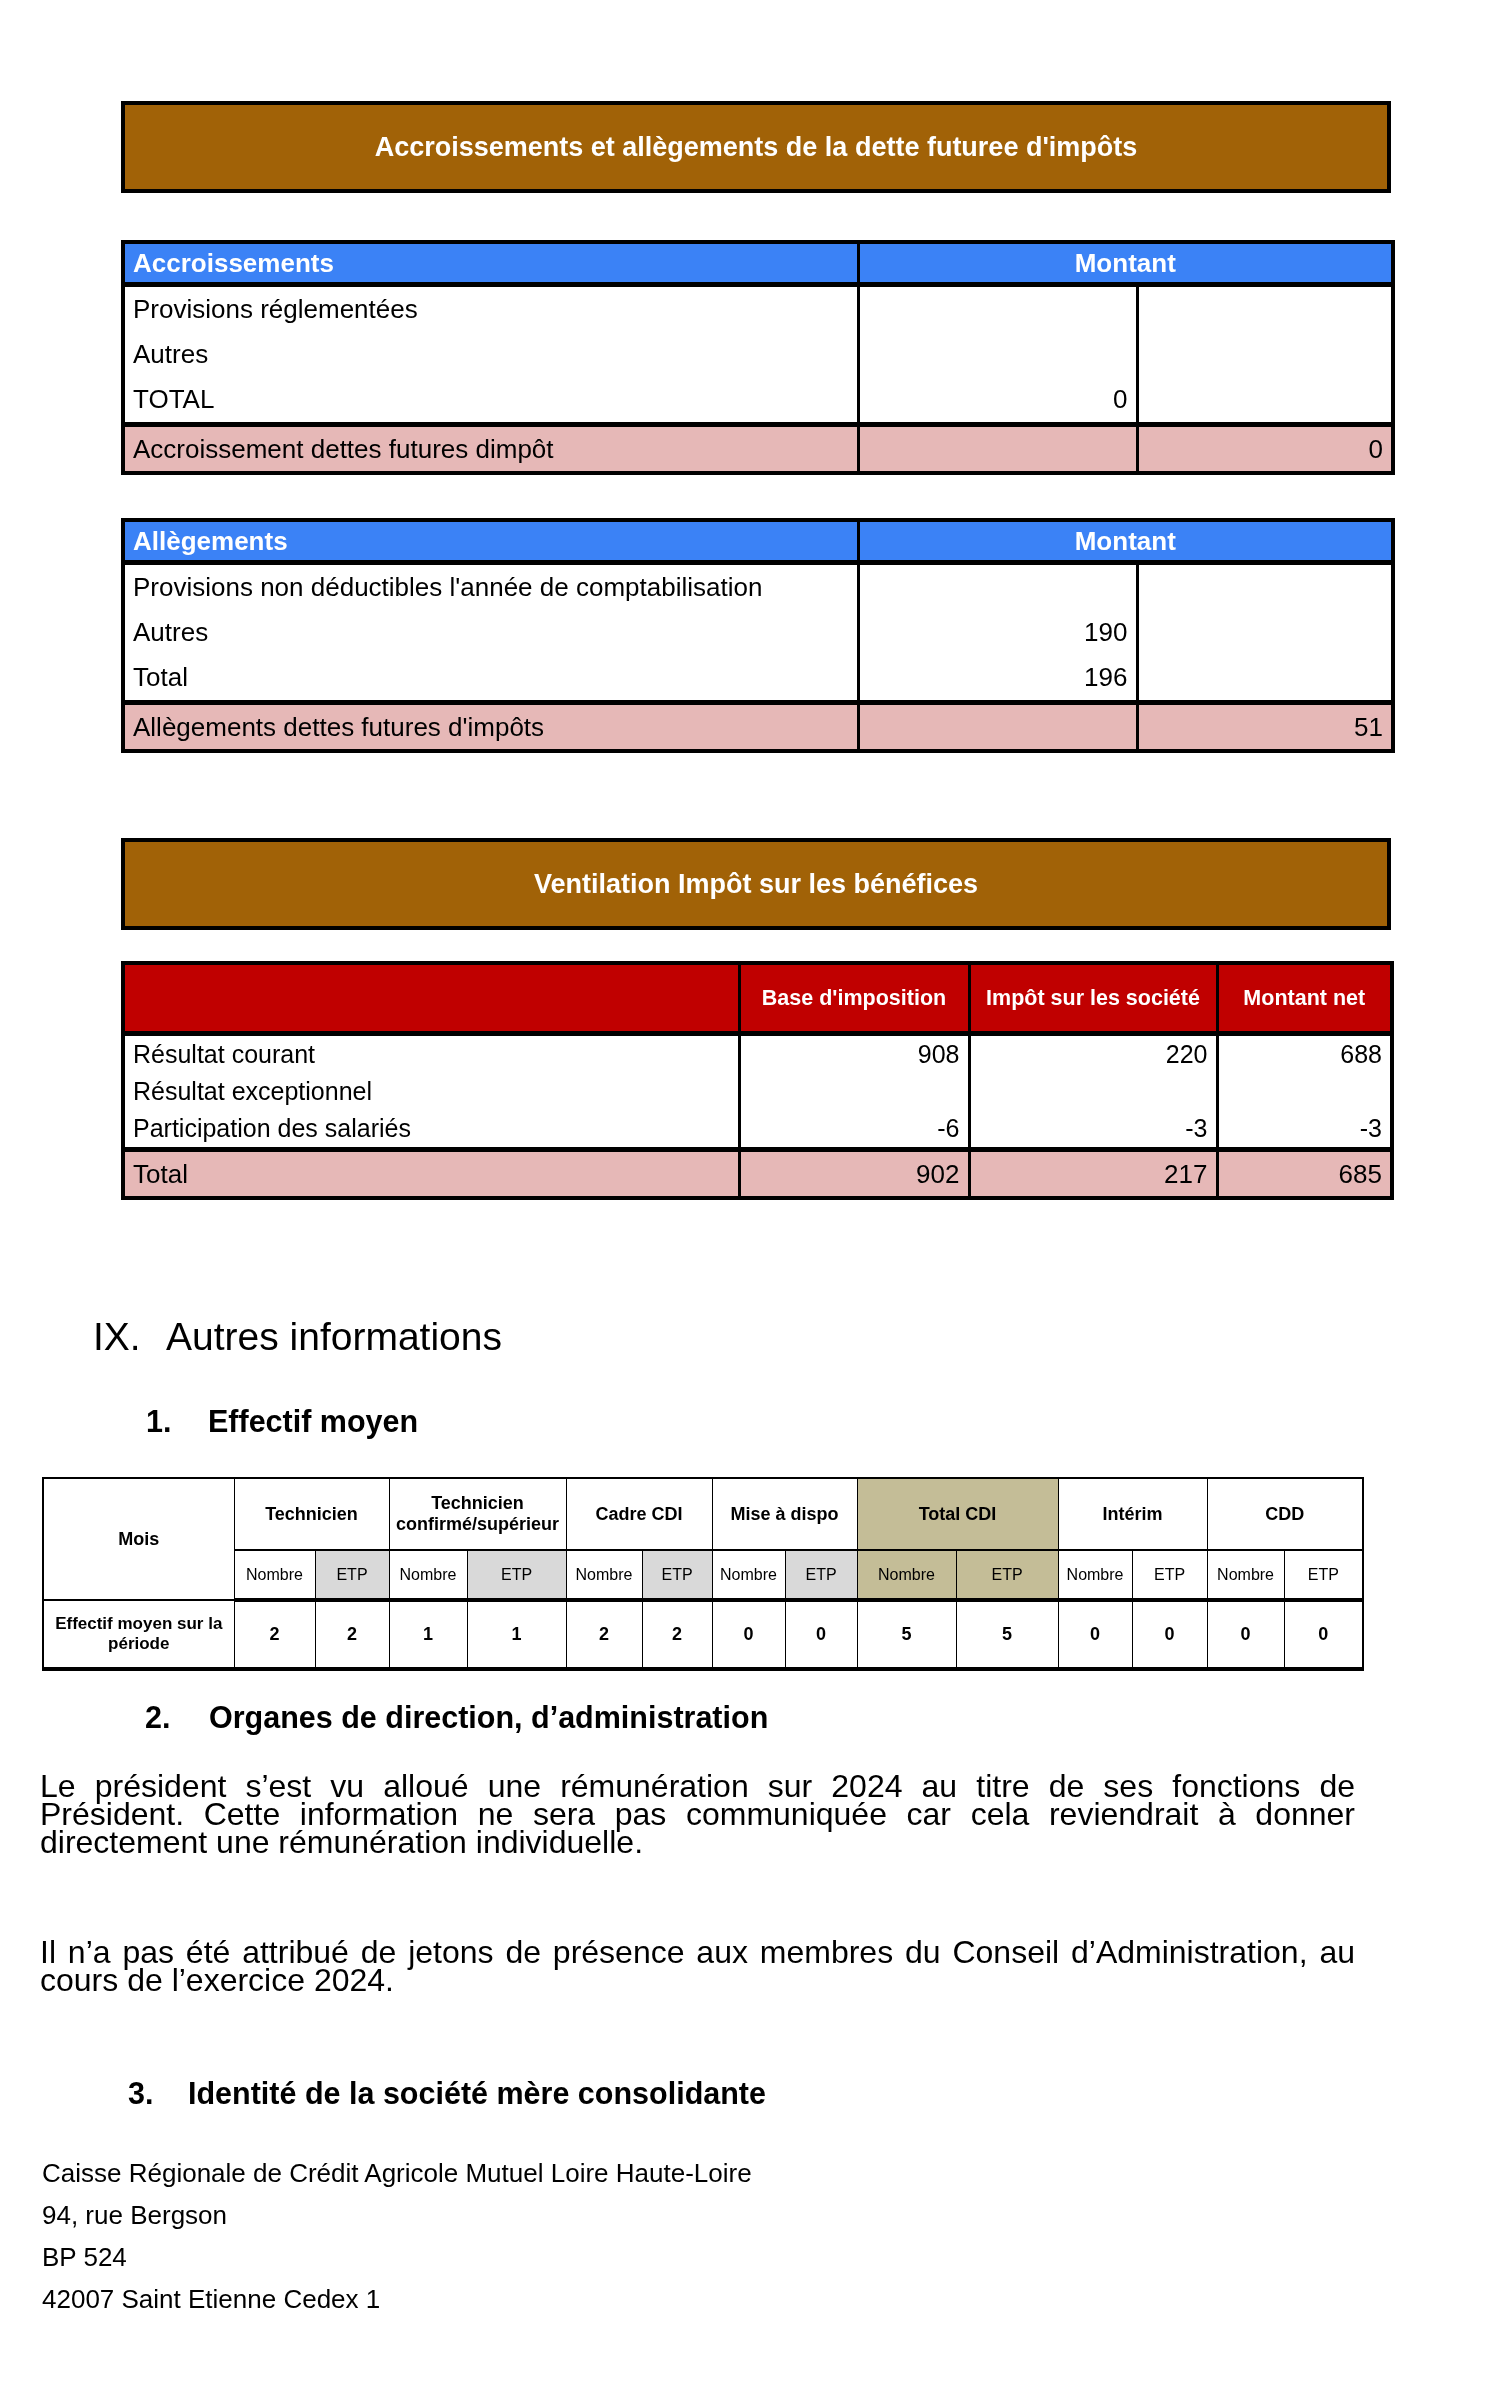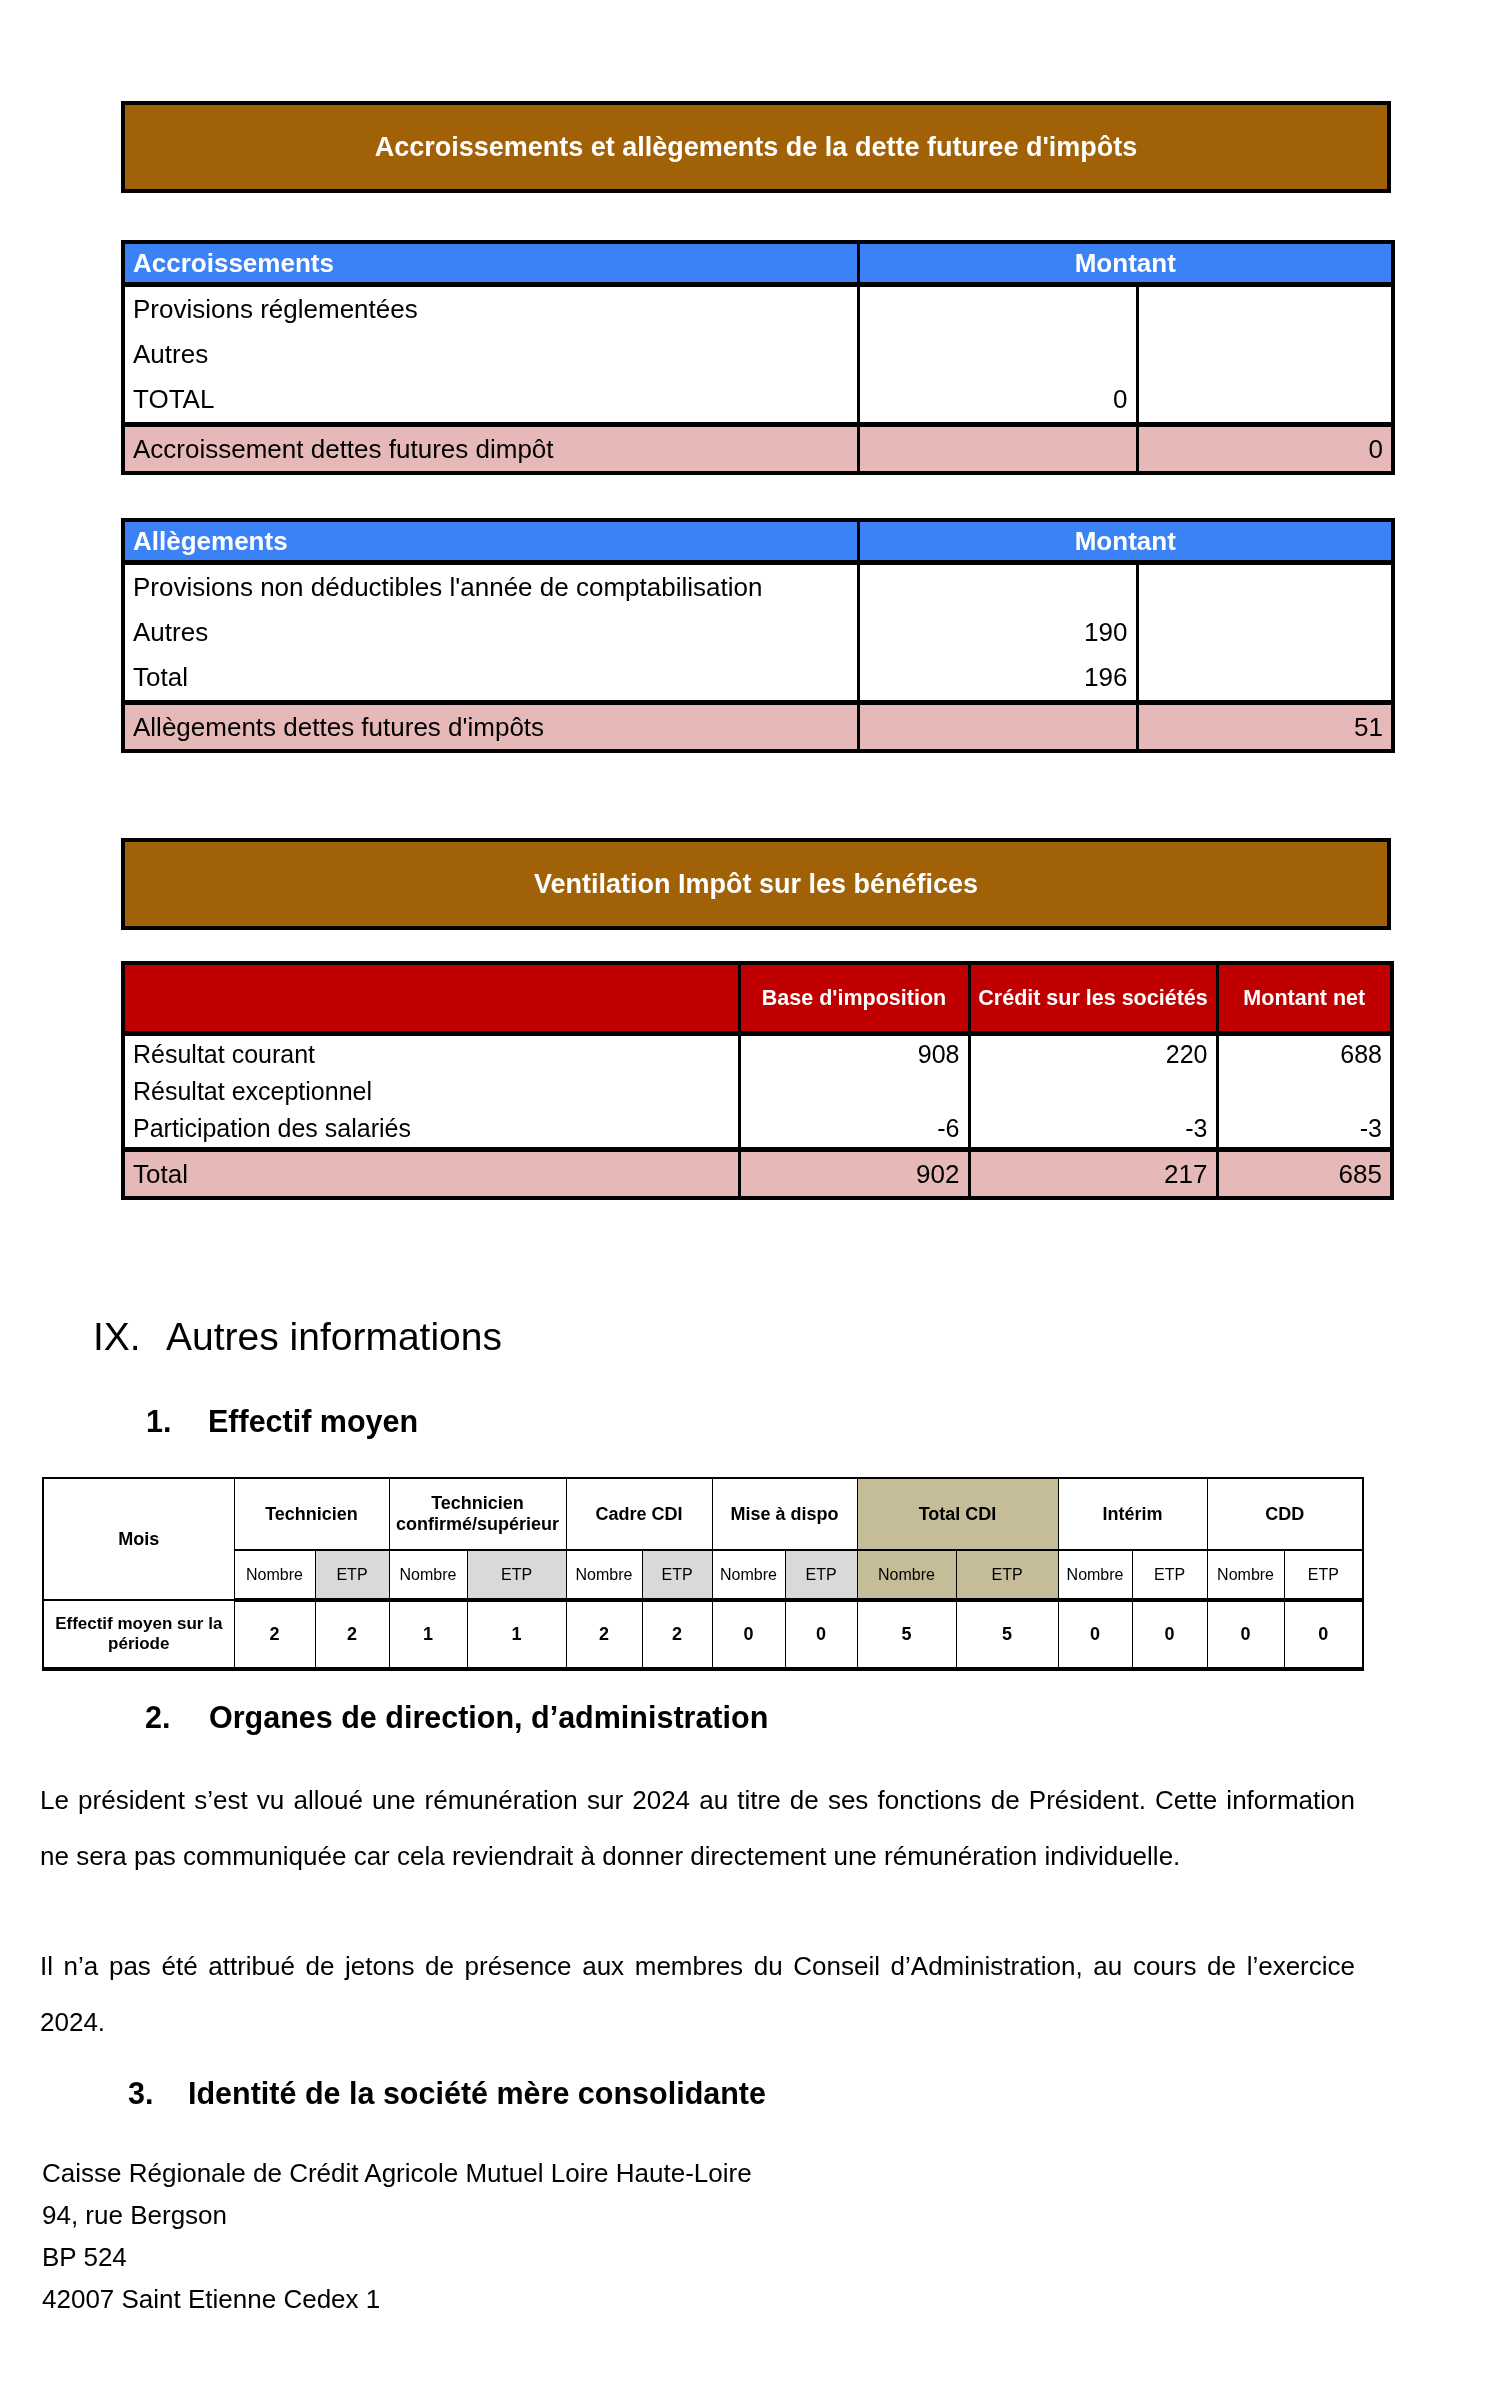--- a/index.html
+++ b/index.html
@@ -42,21 +42,21 @@
     background:#C00000;color:#fff;font-weight:bold;text-align:center;
     border-bottom:5.4px solid #000;height:66px;font-size:21.5px;padding:0 0;
   }
 
   
   .h-main{display:flex;font-weight:normal;font-size:39px;line-height:1.15;}
   .h-main .num{width:73px;flex:none;}
   .h-sub{display:flex;font-weight:bold;font-size:30.5px;line-height:1.2;}
 
   
-  .para{width:1315px;font-size:26px;line-height:56px;text-align:justify;}
+  .para{width:1315px;font-size:32px;line-height:28px;text-align:justify;}
   .addr{font-size:26px;line-height:42px;}
 
   
   table.eff{
     border-collapse:collapse;table-layout:fixed;width:1320px;
     border:2.7px solid #000;border-bottom:4.5px solid #000;background:#fff;
   }
   table.eff td{
     border:1.8px solid #000;text-align:center;vertical-align:middle;
     font-size:18px;padding:0 1.8px;overflow:hidden;
@@ -154,21 +154,21 @@
   <colgroup>
       <col style="width:616px">
       <col style="width:230px">
       <col style="width:248px">
       <col style="width:175px">
     </colgroup>
   <tbody>
       <tr class="vhdr">
     <td></td>
     <td>Base d'imposition</td>
-    <td>Crédit sur les sociétés</td>
+    <td>Impôt sur les société</td>
     <td>Montant net</td>
   </tr>
   <tr class="body body3">
     <td>Résultat courant</td>
     <td class="num">908</td>
     <td class="num">220</td>
     <td class="num">688</td>
   </tr>
   <tr class="body body3">
     <td>Résultat exceptionnel</td>

